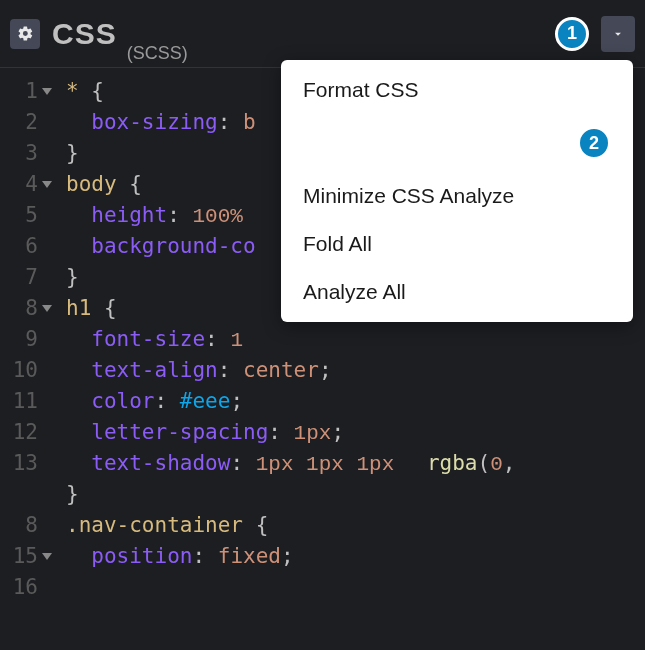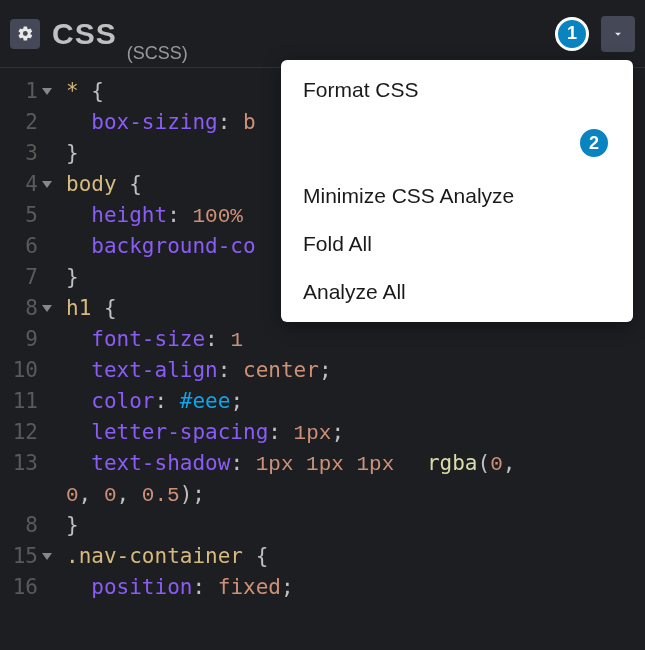--- a/index.html
+++ b/index.html
@@ -184,21 +184,20 @@
       <div class="row"><span class="tk-sel">body </span><span class="tk-brace">{</span></div>
       <div class="row"><span>  </span><span class="tk-prop">height</span><span class="tk-punc">: </span><span class="tk-num">100%</span></div>
       <div class="row"><span>  </span><span class="tk-prop">background-co</span></div>
       <div class="row"><span class="tk-brace">}</span></div>
       <div class="row"><span class="tk-sel">h1 </span><span class="tk-brace">{</span></div>
       <div class="row"><span>  </span><span class="tk-prop">font-size</span><span class="tk-punc">: </span><span class="tk-num">1</span></div>
       <div class="row"><span>  </span><span class="tk-prop">text-align</span><span class="tk-punc">: </span><span class="tk-val">center</span><span class="tk-punc">;</span></div>
       <div class="row"><span>  </span><span class="tk-prop">color</span><span class="tk-punc">: </span><span class="tk-hex">#eee</span><span class="tk-punc">;</span></div>
       <div class="row"><span>  </span><span class="tk-prop">letter-spacing</span><span class="tk-punc">: </span><span class="tk-num">1px</span><span class="tk-punc">;</span></div>
       <div class="row"><span>  </span><span class="tk-prop">text-shadow</span><span class="tk-punc">: </span><span class="tk-num">1px 1px 1px </span><span class="tk-func">rgba</span><span class="tk-brace">(</span><span class="tk-num">0</span><span class="tk-punc">,</span></div>
-      <div class="row"><span class="tk-num">0</span><span class="tk-punc">, </span><span class="tk-num">0</span><span class="tk-punc">, </span><span class="tk-num">0.5</span><span class="tk-brace">)</span><span class="tk-punc">;</span></div>
       <div class="row"><span class="tk-brace">}</span></div>
       <div class="row"><span class="tk-sel">.nav-container </span><span class="tk-brace">{</span></div>
       <div class="row"><span>  </span><span class="tk-prop">position</span><span class="tk-punc">: </span><span class="tk-val">fixed</span><span class="tk-punc">;</span></div>
     </div>
 </div>
 
 <div class="dropdown" id="dropdown">
     <div class="item">
       <span>Format CSS</span>
     </div>

